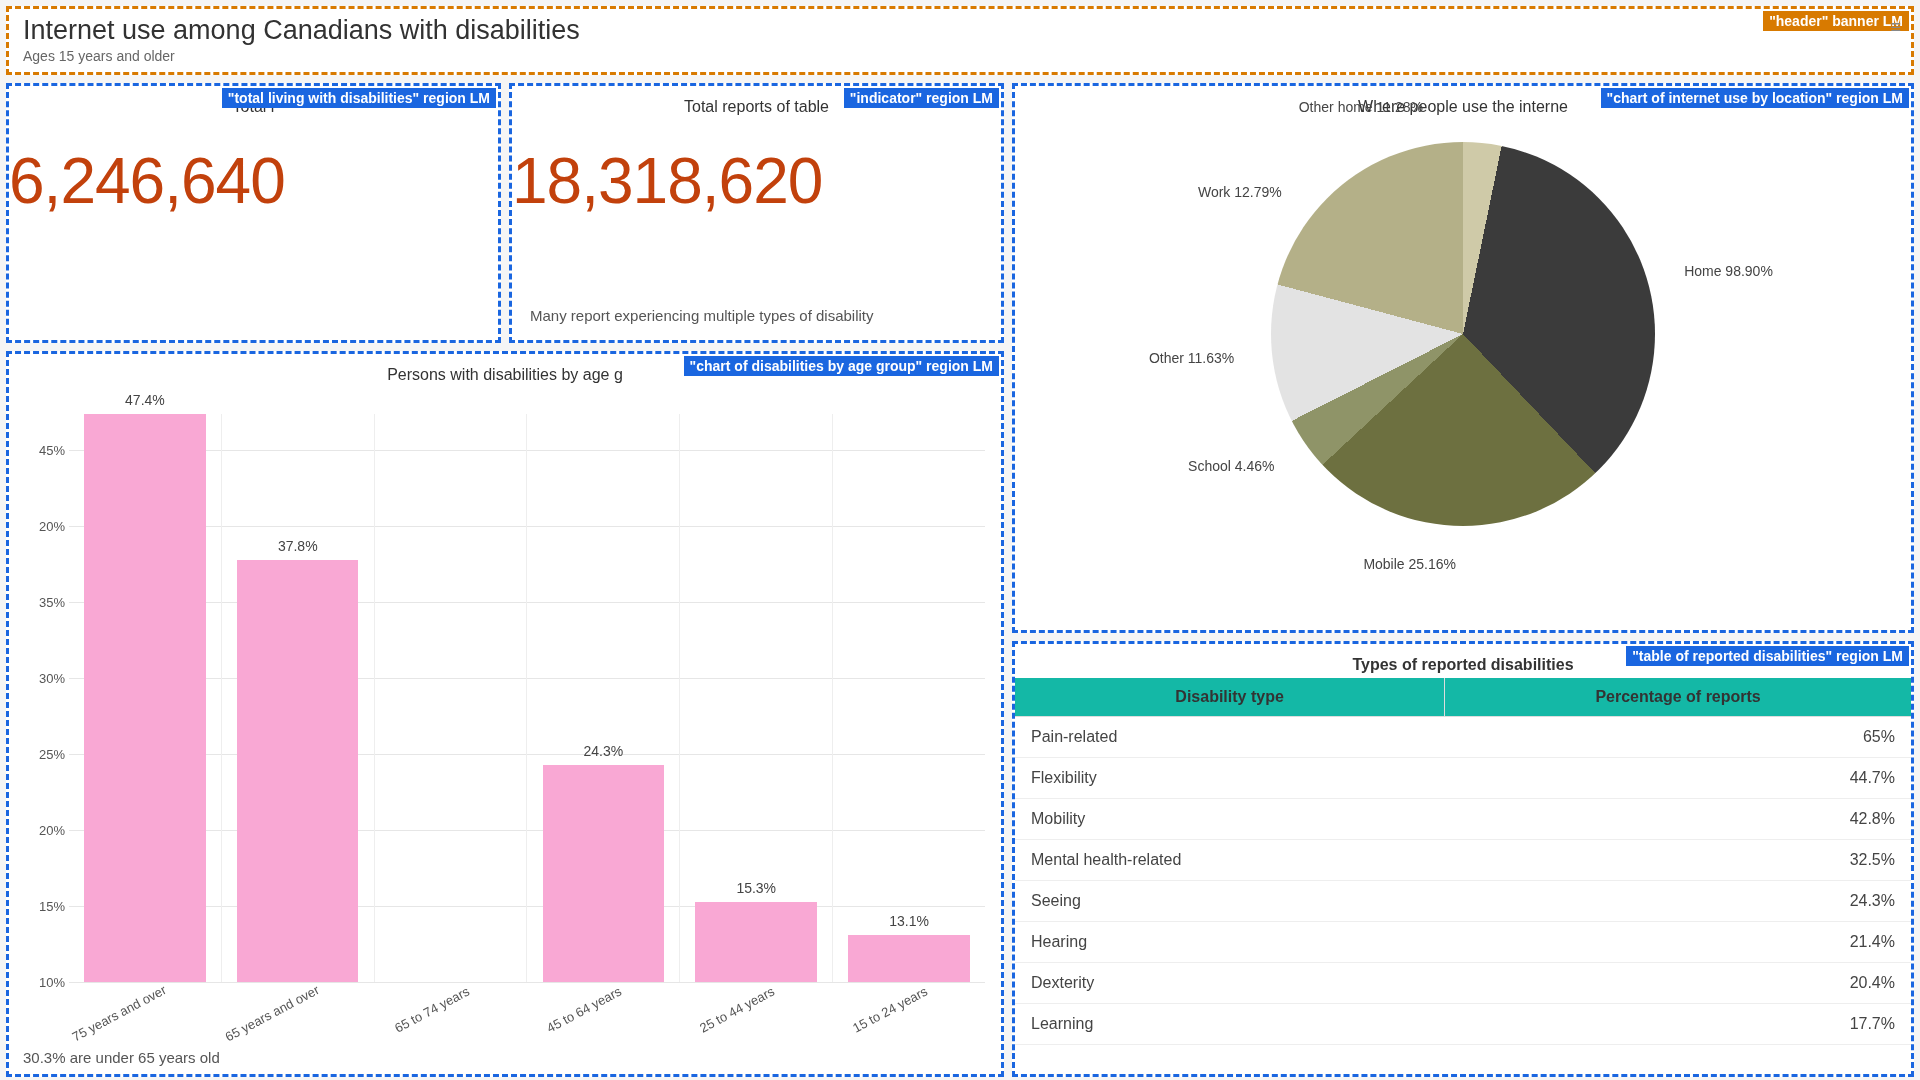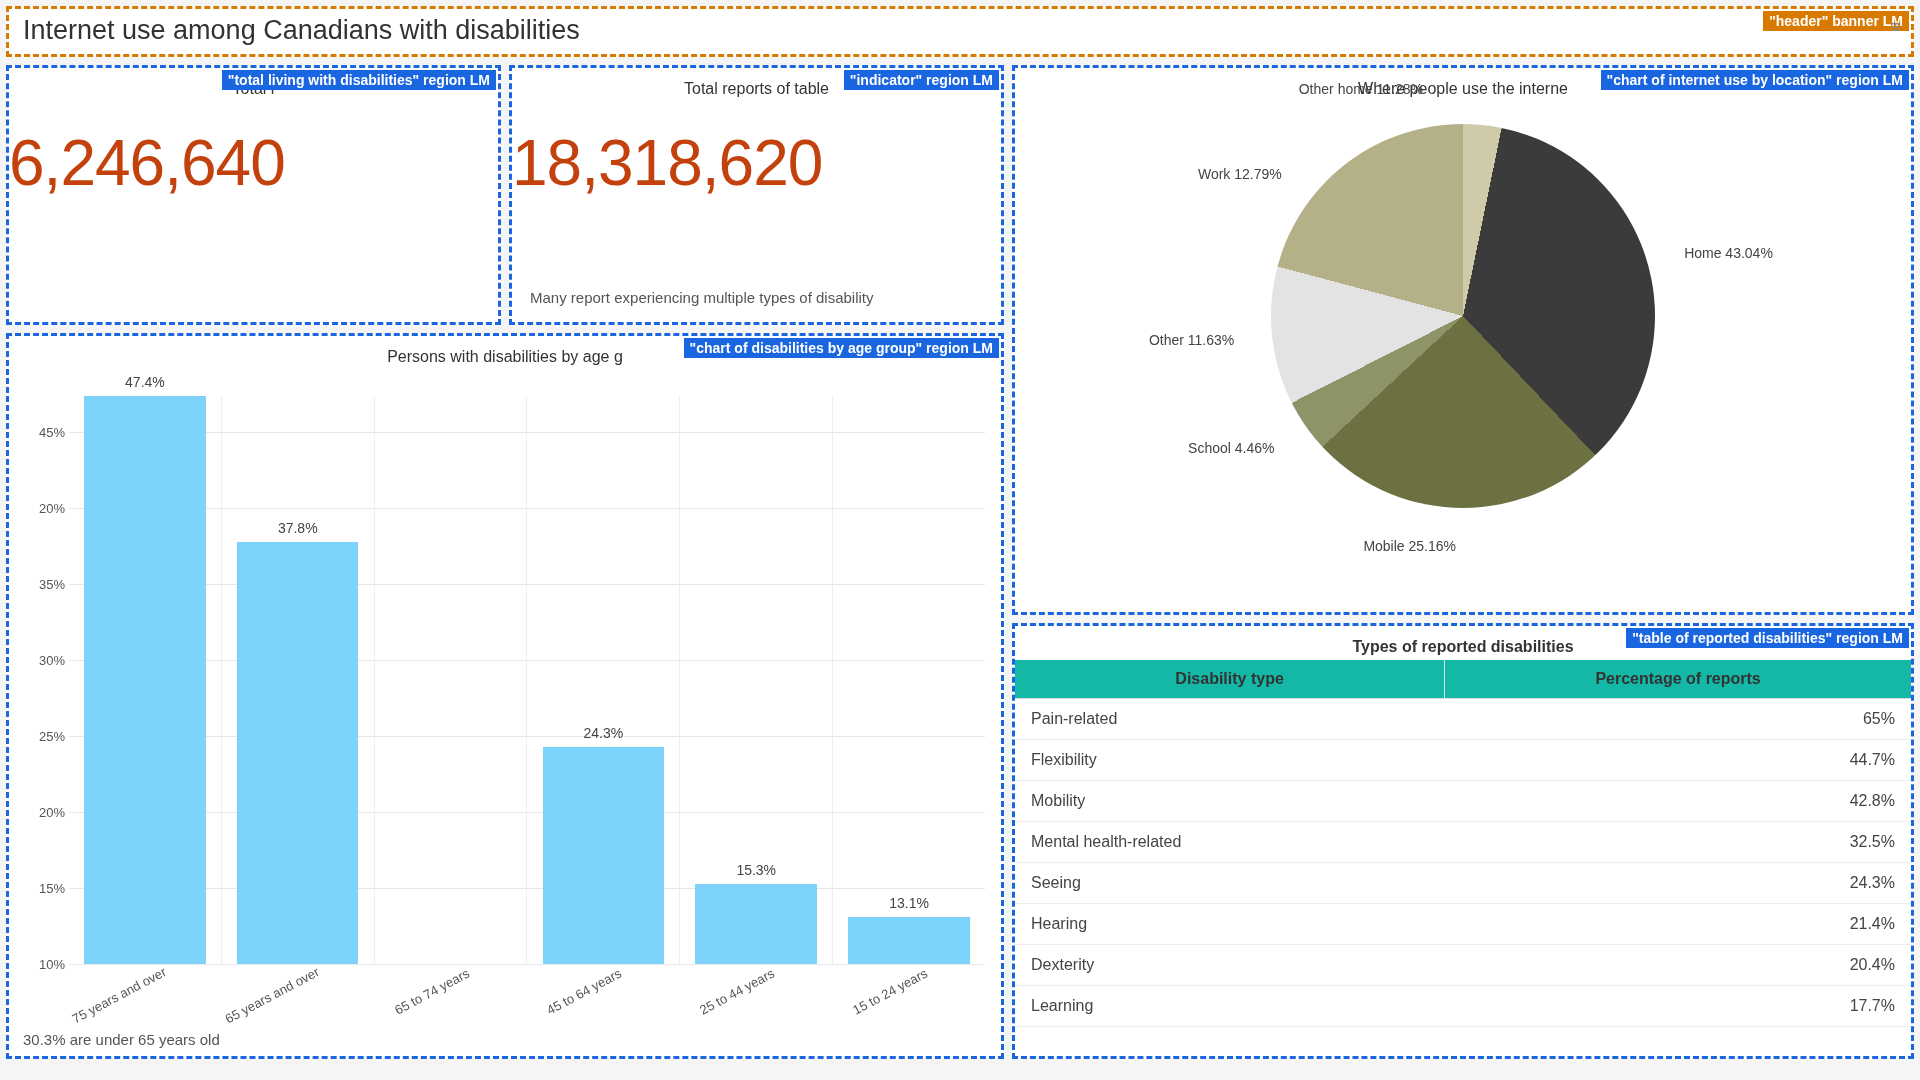--- a/index.html
+++ b/index.html
@@ -15,21 +15,21 @@
   .card-title{text-align:center;font-size:16px;color:#333;padding:12px 0 4px;}
   .big-num{font-size:64px;font-weight:400;color:#c2410c;padding-top:24px;letter-spacing:-1px;}
   .sub-note{font-size:15px;color:#555;padding:0 0 10px 18px;position:absolute;bottom:6px;left:0;}
   
   .bar-wrap{position:absolute;left:60px;right:16px;top:60px;bottom:92px;}
   .ytick{position:absolute;left:-44px;font-size:13px;color:#555;transform:translateY(-50%);width:40px;text-align:right;}
   .grid-line{position:absolute;left:0;right:0;border-top:1px solid #e6e6e6;}
   .bars{position:absolute;left:0;right:0;top:0;bottom:0;display:flex;}
   .bar-slot{flex:1;position:relative;border-right:1px solid #eee;}
   .bar-slot:last-child{border-right:none;}
-  .bar{position:absolute;bottom:0;left:10%;right:10%;background:#7dd3fc;}
+  .bar{position:absolute;bottom:0;left:10%;right:10%;background:#f9a8d4;}
   .bar-lbl{position:absolute;left:0;right:0;text-align:center;font-size:14px;color:#444;transform:translateY(-22px);}
   .xcat{position:absolute;top:100%;left:50%;font-size:13px;color:#555;white-space:nowrap;transform-origin:top left;transform:rotate(-28deg) translate(-86%,8px);}
   .foot-note{position:absolute;left:14px;bottom:8px;font-size:15px;color:#555;}
   
   .pie-wrap{position:absolute;top:56px;left:0;right:0;bottom:0;display:flex;align-items:flex-start;justify-content:center;}
   .pie{width:384px;height:384px;border-radius:50%;position:relative;}
   .pie-lbl{position:absolute;font-size:14px;color:#444;white-space:nowrap;}
   
   table.rep{width:100%;border-collapse:collapse;font-size:16px;}
   table.rep th{background:#14b8a6;font-weight:600;color:#333;padding:10px 16px;border-bottom:1px solid #ddd;border-right:1px solid #ddd;}
@@ -39,20 +39,21 @@
   .hamb{position:absolute;right:10px;top:8px;font-size:18px;color:#888;cursor:pointer;}
 </style>
 </head>
 <body>
 
 <div class="outer">
   <div class="header-box">
     <span class="tag">"header" banner LM</span>
     <span class="hamb">≡</span>
     <div class="header-title">Internet use among Canadians with disabilities</div>
+    <div class="header-sub">Ages 15 years and older</div>
   </div>
 
   <div class="grid">
 
     <div class="region" style="grid-column:1;grid-row:1;">
       <span class="tag-blue">"total living with disabilities" region LM</span>
       <div class="card-title">Total l</div>
       <div class="big-num">6,246,640</div>
     </div>
 
@@ -121,21 +122,21 @@
         </div>
       <div class="foot-note">30.3% are under 65 years old</div>
     </div>
 
     <div class="region" style="grid-column:3;grid-row:1;height:550px;">
       <span class="tag-blue">"chart of internet use by location" region LM</span>
       <div class="card-title">Where people use the interne</div>
       <div class="pie-wrap">
         <div class="pie" id="pie" style="background: conic-gradient(rgb(207, 202, 168) -29deg, rgb(207, 202, 168) 11.608deg, rgb(59, 59, 59) 11.608deg, rgb(59, 59, 59) 136.456deg, rgb(109, 112, 64) 136.456deg, rgb(109, 112, 64) 227.032deg, rgb(143, 148, 104) 227.032deg, rgb(143, 148, 104) 243.088deg, rgb(227, 227, 227) 243.088deg, rgb(227, 227, 227) 284.956deg, rgb(180, 176, 136) 284.956deg, rgb(180, 176, 136) 331deg);">
             <div class="pie-lbl" style="left: 152px; top: -35.356px; transform: translate(-100%, -50%);">Other home 11.28%</div>
-            <div class="pie-lbl" style="left: 413.126px; top: 128.727px; transform: translate(0px, -50%);">Home 43.04%</div>
+            <div class="pie-lbl" style="left: 413.126px; top: 128.727px; transform: translate(0px, -50%);">Home 98.90%</div>
             <div class="pie-lbl" style="left: 185px; top: 421.893px; transform: translate(-100%, -50%);">Mobile 25.16%</div>
             <div class="pie-lbl" style="left: 3.45698px; top: 323.725px; transform: translate(-100%, -50%);">School 4.46%</div>
             <div class="pie-lbl" style="left: -36.7493px; top: 215.954px; transform: translate(-100%, -50%);">Other 11.63%</div>
             <div class="pie-lbl" style="left: 10.7032px; top: 50.4675px; transform: translate(-100%, -50%);">Work 12.79%</div>
           </div>
       </div>
     </div>
 
     <div class="region" style="grid-column:3;grid-row:2;margin-top:290px;">
       <span class="tag-blue">"table of reported disabilities" region LM</span>

